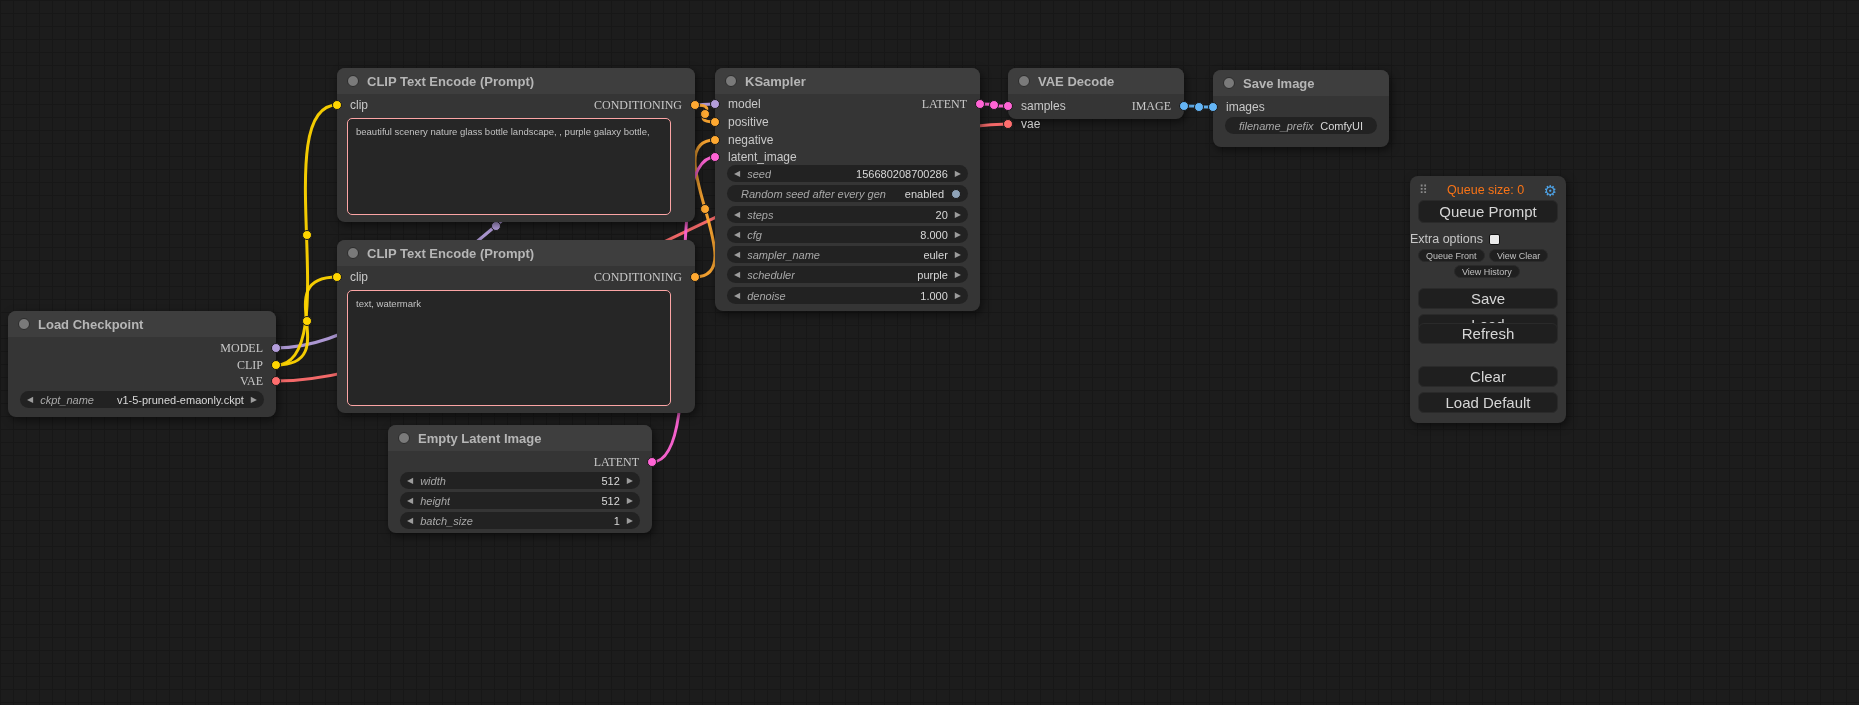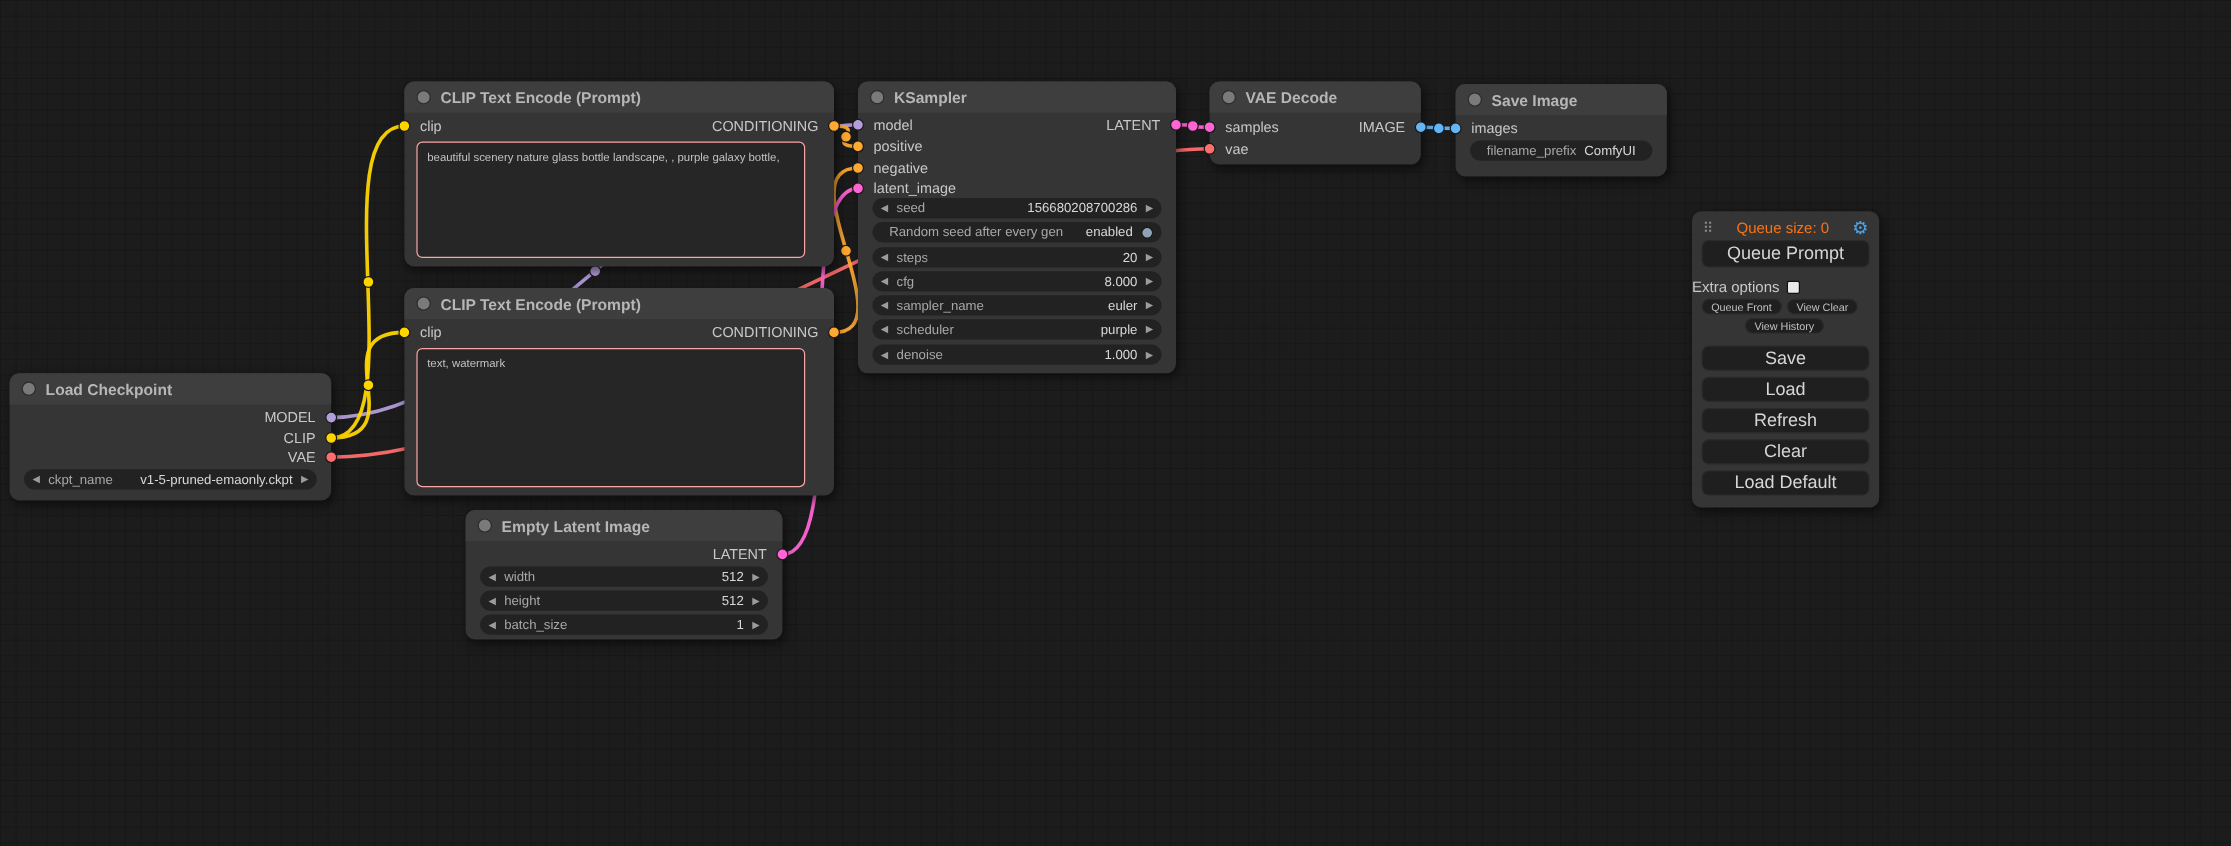--- a/index.html
+++ b/index.html
@@ -26,32 +26,32 @@
   .ntitle{
     position:absolute;top:0;left:0;right:0;height:26px;background:#3e3e3e;
     border-radius:8px 8px 0 0;display:flex;align-items:center;
   }
   .tdot{width:10px;height:10px;border-radius:50%;background:#7a7a7a;border:1px solid #2c2c2c;margin:0 8px 0 10px;flex:0 0 auto;}
   .tlabel{font-size:13px;color:#b6b6b6;white-space:nowrap;font-weight:bold;}
 
   .srow{position:absolute;left:0;right:0;height:16px;}
   .slabel{position:absolute;font-size:12px;color:#c8c8c8;line-height:16px;white-space:nowrap;}
   .slabel.in{left:13px;}
-  .slabel.out{right:13px;}
+  .slabel.out{right:13px;font-family:Liberation Serif, serif;}
   .sdot{position:absolute;top:3px;width:10px;height:10px;border-radius:50%;border:1px solid #191919;box-sizing:border-box;}
   .sdot.left{left:-5px;}
   .sdot.right{right:-5px;}
 
   .widget{
     position:absolute;left:12px;right:12px;height:17px;background:#222;
     border-radius:9px;display:flex;align-items:center;font-size:11px;
     padding:0 7px;box-sizing:border-box;white-space:nowrap;
   }
   .warrow{color:#9c9c9c;font-size:8px;flex:0 0 auto;line-height:17px;}
-  .wlabel{color:#a8a8a8;margin-left:7px;overflow:hidden;}
+  .wlabel{color:#a8a8a8;margin-left:7px;overflow:hidden;font-style:italic;}
   .wvalue{margin-left:auto;color:#d8d8d8;margin-right:7px;}
   .widget.noarrow .wlabel{margin-left:7px;}
   .toggle-dot{flex:0 0 auto;width:10px;height:10px;border-radius:50%;background:#8fa3b8;border:1px solid #1a1a1a;box-sizing:border-box;}
 
   .prompt{
     position:absolute;left:10px;right:24px;background:#262626;border-radius:5px;
     font-family:Liberation Sans, sans-serif;font-size:9.5px;line-height:1.45;
     color:#c2c2c2;padding:6px 8px;box-sizing:border-box;white-space:pre-wrap;
     overflow:hidden;border:1px solid #fca5a5;
   }
@@ -244,21 +244,21 @@
       <span class="warrow">▶</span>
     </div>
     <div class="widget" style="top:219px">
       <span class="warrow">◀</span>
       <span class="wlabel">denoise</span>
       <span class="wvalue">1.000</span>
       <span class="warrow">▶</span>
     </div>
   </div>
 
-  <div class="node" style="left:1008px;top:68px;width:176px;height:69px">
+  <div class="node" style="left:1008px;top:68px;width:176px;height:51px">
     <div class="ntitle">
       <span class="tdot"></span>
       <span class="tlabel">VAE Decode</span>
     </div>
     <div class="srow" style="top:30px">
       <span class="sdot left" style="background: rgb(255, 100, 213);"></span>
       <span class="slabel in">samples</span>
       <span class="slabel out">IMAGE</span>
       <span class="sdot right" style="background: rgb(100, 181, 246);"></span>
     </div>
@@ -292,18 +292,18 @@
     <div class="btn big" style="top:24px">Queue Prompt</div>
     <div class="extra-row">
       <span class="extra-label">Extra options</span>
       <span class="checkbox"></span>
     </div>
     <div class="btn small" style="top:73px;left:8px">Queue Front</div>
     <div class="btn small" style="top:73px;left:79px">View Clear</div>
     <div class="btn small" style="top:89px;left:44px">View History</div>
     <div class="btn" style="top:112px">Save</div>
     <div class="btn" style="top:138px">Load</div>
-    <div class="btn" style="top:164px">Refresh</div>
+    <div class="btn" style="top:147px">Refresh</div>
     <div class="btn" style="top:190px">Clear</div>
     <div class="btn" style="top:216px">Load Default</div>
   </div>
 
 </div>
 
 </body></html>

